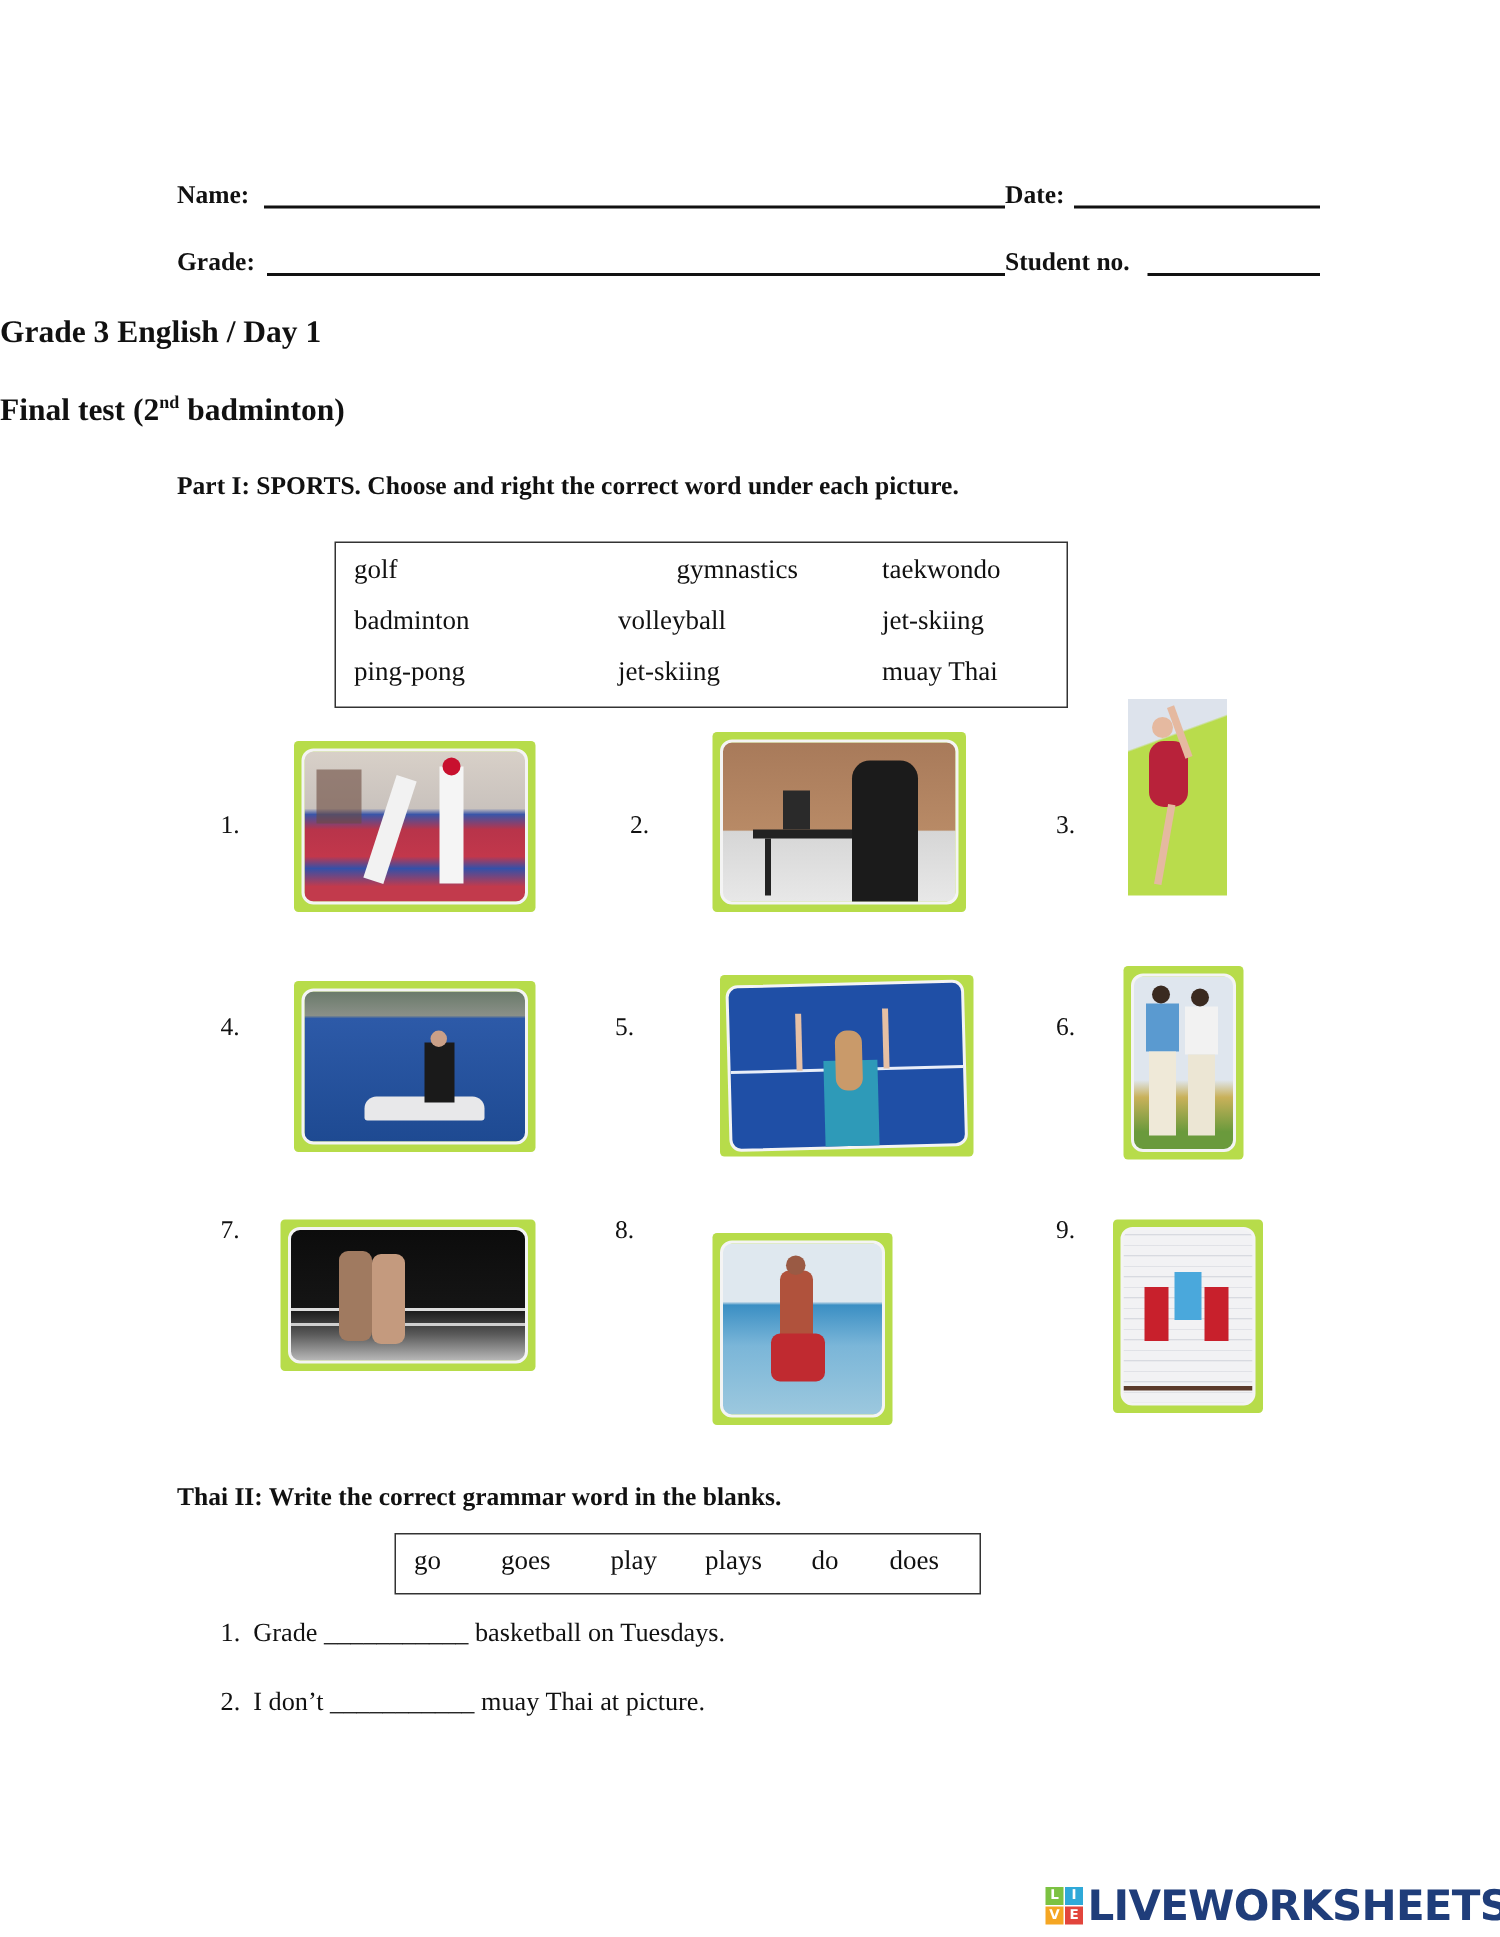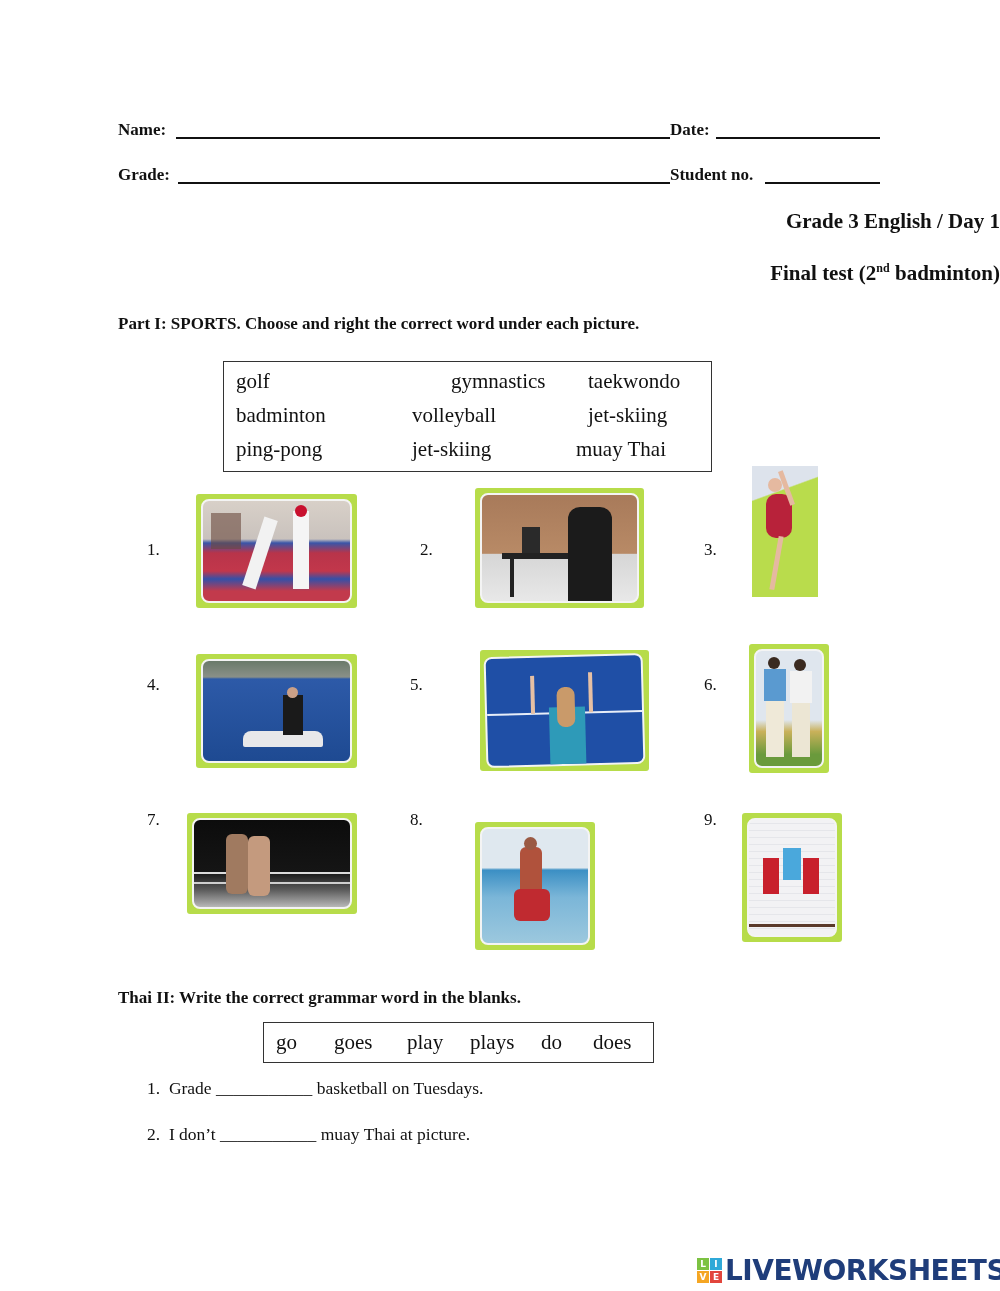--- a/index.html
+++ b/index.html
@@ -4,27 +4,27 @@
 <style>
   * { box-sizing: border-box; margin: 0; padding: 0; }
   html, body { width: 1000px; height: 1291px; background: #ffffff; }
   body { position: relative; font-family: "Liberation Serif", "DejaVu Serif", serif; color: #111; overflow: hidden; }
   .abs { position: absolute; }
 
   
   .field-label { font-size: 17px; font-weight: bold; line-height: 20px; }
   .field-line { border-bottom: 2px solid #111; height: 2px; }
 
-  .title { font-size: 21px; font-weight: bold; text-align: right; width: 1000px; left: 0; }
+  .title { font-size: 21px; font-weight: bold; text-align: left; width: 1000px; left: 0; }
   .title sup { font-size: 12px; vertical-align: super; line-height: 0; }
 
   .part-heading { font-size: 17px; font-weight: bold; }
 
   .word-box { border: 1px solid #333; }
-  .word { font-size: 21px; }
+  .word { font-size: 18px; }
 
   .num { font-size: 17px; }
 
   
   .pic { border-radius: 3px; overflow: hidden; }
   .pic .frame { position: absolute; inset: 5px; border: 2px solid #f4f4f4; border-radius: 8px; overflow: hidden; }
   .green { background: #b7dc4a; }
 
   .sentence { font-size: 17.5px; }
 
@@ -56,21 +56,21 @@
 
 <div class="abs word-box" style="left:223px; top:361px; width:489px; height:111px;">
   <span class="abs word" style="left:12px; top:7px;">golf</span>
   <span class="abs word" style="left:188px; top:7px;margin-left:39px;">gymnastics</span>
   <span class="abs word" style="left:364px; top:7px;">taekwondo</span>
   <span class="abs word" style="left:12px; top:41px;">badminton</span>
   <span class="abs word" style="left:188px; top:41px;">volleyball</span>
   <span class="abs word" style="left:364px; top:41px;">jet-skiing</span>
   <span class="abs word" style="left:12px; top:75px;">ping-pong</span>
   <span class="abs word" style="left:188px; top:75px;">jet-skiing</span>
-  <span class="abs word" style="left:352px; top:75px;">muay Thai</span>
+  <span class="abs word" style="left:364px; top:75px;">muay Thai</span>
 </div>
 
 <div class="abs num" style="left:147px; top:540px;">1.</div>
 <div class="abs num" style="left:420px; top:540px;">2.</div>
 <div class="abs num" style="left:704px; top:540px;">3.</div>
 <div class="abs num" style="left:147px; top:675px;">4.</div>
 <div class="abs num" style="left:410px; top:675px;">5.</div>
 <div class="abs num" style="left:704px; top:675px;">6.</div>
 <div class="abs num" style="left:147px; top:810px;">7.</div>
 <div class="abs num" style="left:410px; top:810px;">8.</div>

